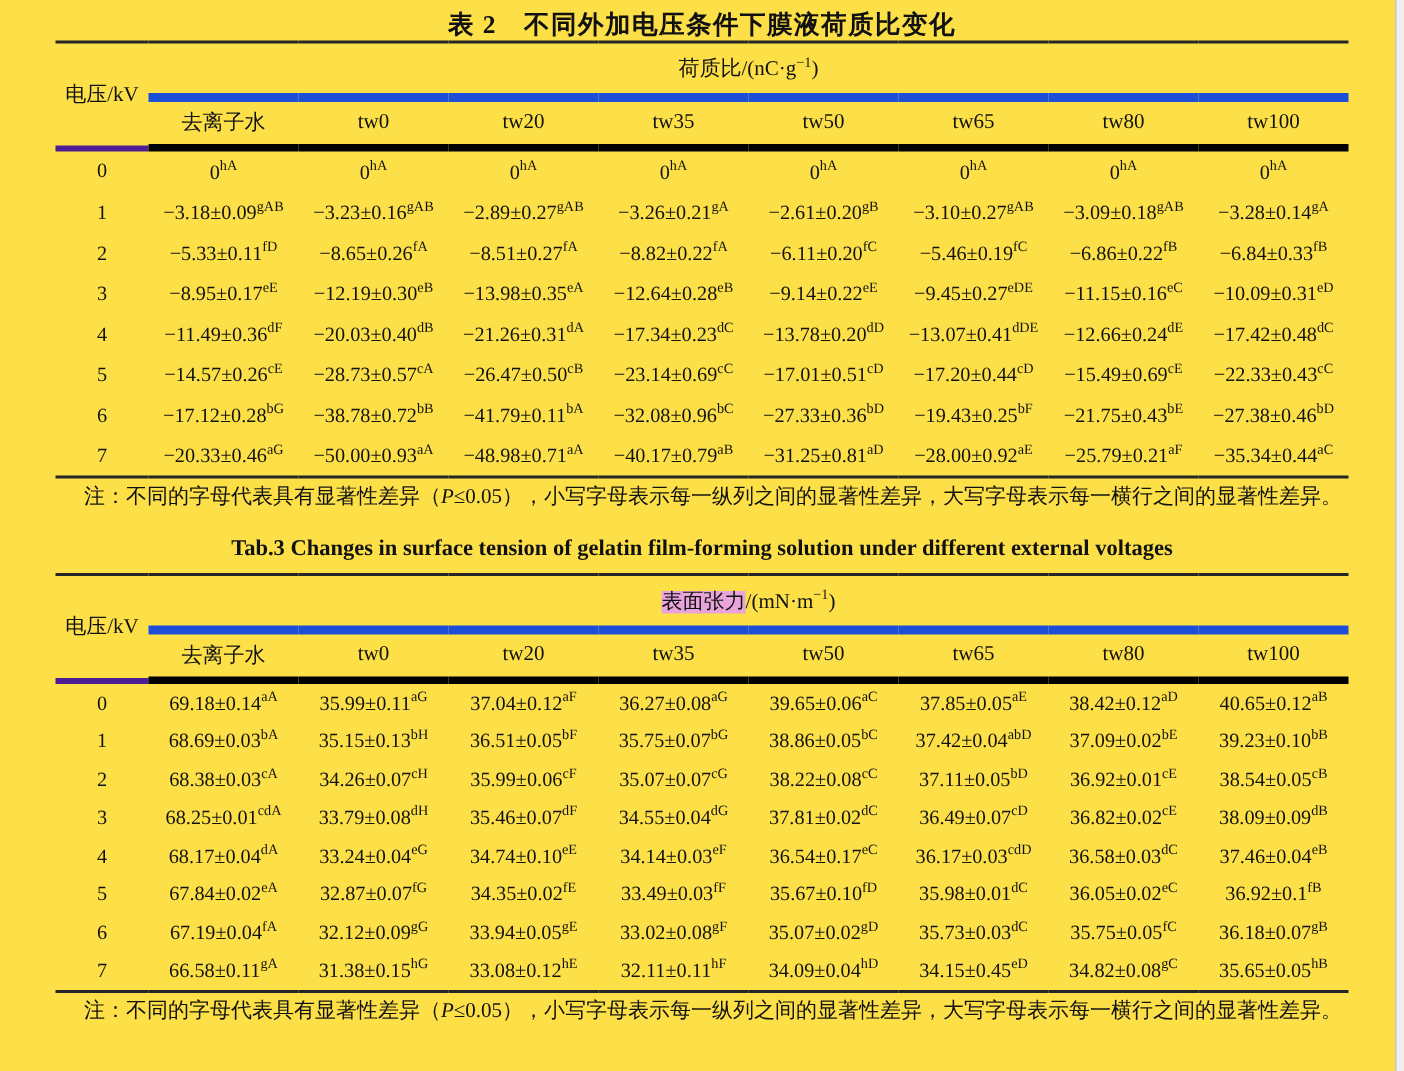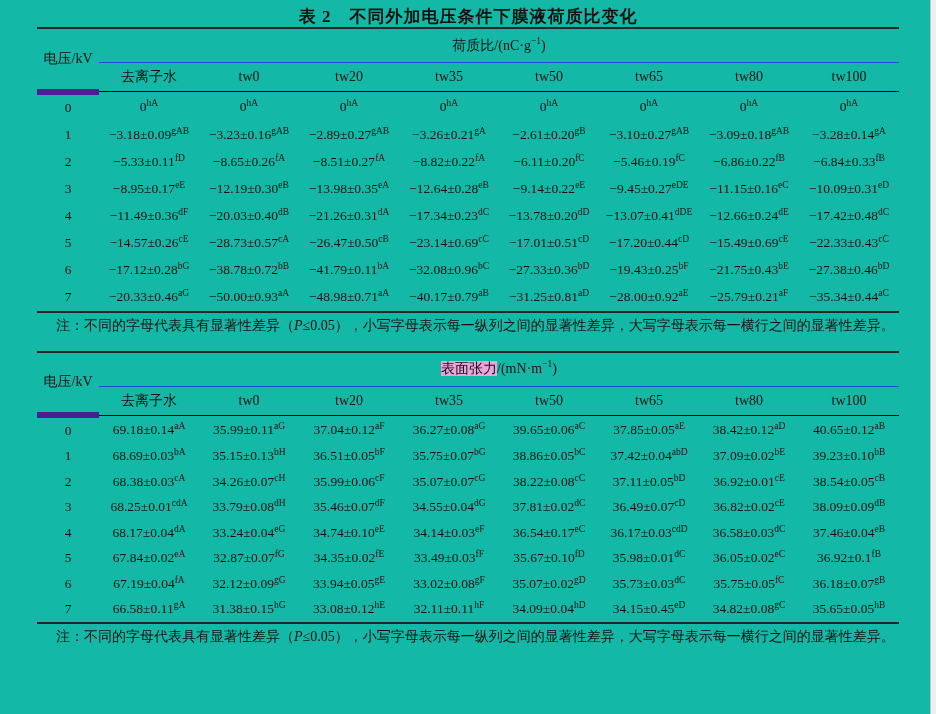--- a/index.html
+++ b/index.html
@@ -1,26 +1,26 @@
 <!DOCTYPE html>
 <html><head>
 <meta charset="utf-8">
 <style>
   html,body{margin:0;padding:0;background:#fff;}
-  .page{position:relative;width:936px;height:714px;background:#14b8a6;overflow:hidden;
+  .page{position:relative;width:936px;height:714px;background:#fde047;overflow:hidden;
         font-family:"Liberation Serif","DejaVu Serif",serif;color:#111;padding-top:6px;box-sizing:border-box;}
   .page-edge{position:absolute;top:0;right:0;width:5px;height:714px;background:#efefef;border-left:1px solid #c3c3c3;}
   .title-zh{text-align:center;font-weight:bold;font-size:17px;line-height:21px;letter-spacing:1px;}
   .title-en{text-align:center;font-weight:bold;font-size:15px;line-height:19px;margin-top:2px;margin-bottom:6px;}
   table.datatable{border-collapse:collapse;table-layout:fixed;width:862px;margin:0 auto;
         border-top:2px solid #252525;border-bottom:2px solid #252525;}
   table.datatable th, table.datatable td{font-weight:normal;text-align:center;padding:0;overflow:visible;white-space:nowrap;}
-  th.vcol{width:62px;border-bottom:6px solid #4c1d95;font-size:14px;}
-  th.group{border-bottom:1px solid #1d4ed8;font-size:14px;height:33px;}
-  tr.cols th{border-bottom:1px solid #000000;font-size:14px;height:28px;}
+  th.vcol{width:62px;border-bottom:4px solid #4c1d95;font-size:14px;}
+  th.group{border-bottom:6px solid #1d4ed8;font-size:14px;height:33px;}
+  tr.cols th{border-bottom:5px solid #000000;font-size:14px;height:28px;}
   .t2 tbody td{height:27px;font-size:13.5px;}
   .t3 tbody td{height:25.5px;font-size:13.5px;}
   sup{font-size:9.5px;line-height:0;vertical-align:super;letter-spacing:0;}
   .note{width:880px;margin:4px auto 0 auto;font-size:14px;line-height:17px;padding-left:28px;box-sizing:border-box;}
   .note i{font-family:"Liberation Serif",serif;}
   .hl{background:#e9a4dc;}
   .sect2{margin-top:17px;}
 </style>
 </head>
 <body>
@@ -142,20 +142,21 @@
           </tr>
         </tbody>
     </table>
 
     <div class="note">
       <span>注：不同的字母代表具有显著性差异（</span><i>P</i><span>≤0.05），小写字母表示每一纵列之间的显著性差异，大写字母表示每一横行之间的显著性差异。</span>
     </div>
   </section>
 
   <section class="sect2">
+    <div class="title-en">Tab.3 Changes in surface tension of gelatin film-forming solution under different external voltages</div>
 
     <table class="datatable t3">
       <thead>
         <tr>
           <th class="vcol" rowspan="2">电压/kV</th>
           <th class="group" colspan="8">
             <span class="hl">表面张力</span><span>/(mN·m</span><sup>−1</sup><span>)</span>
           </th>
         </tr>
         <tr class="cols">

